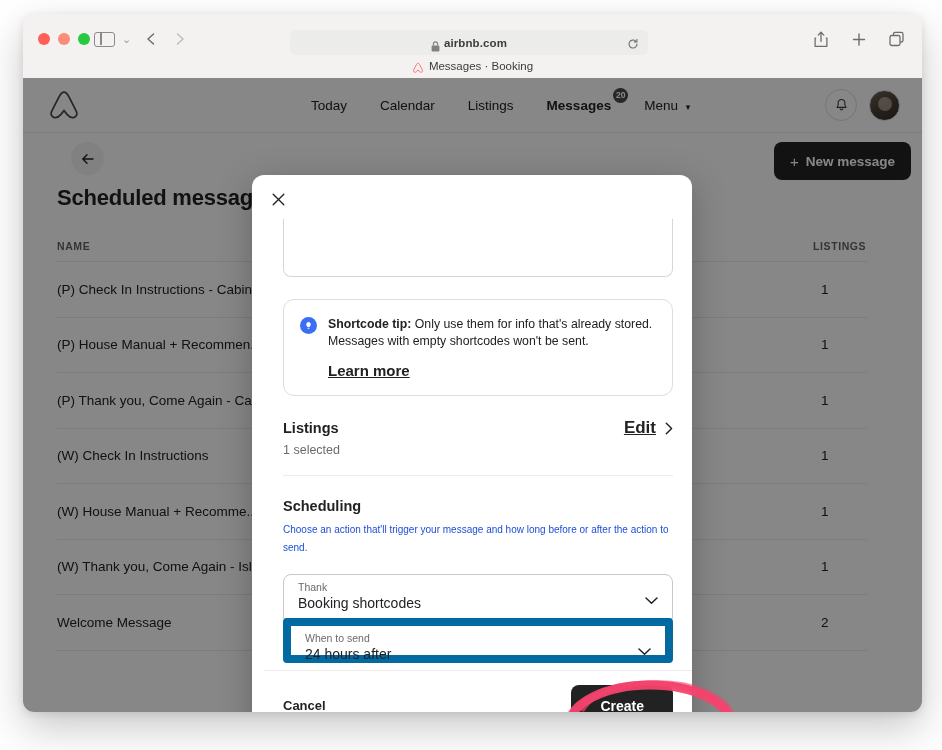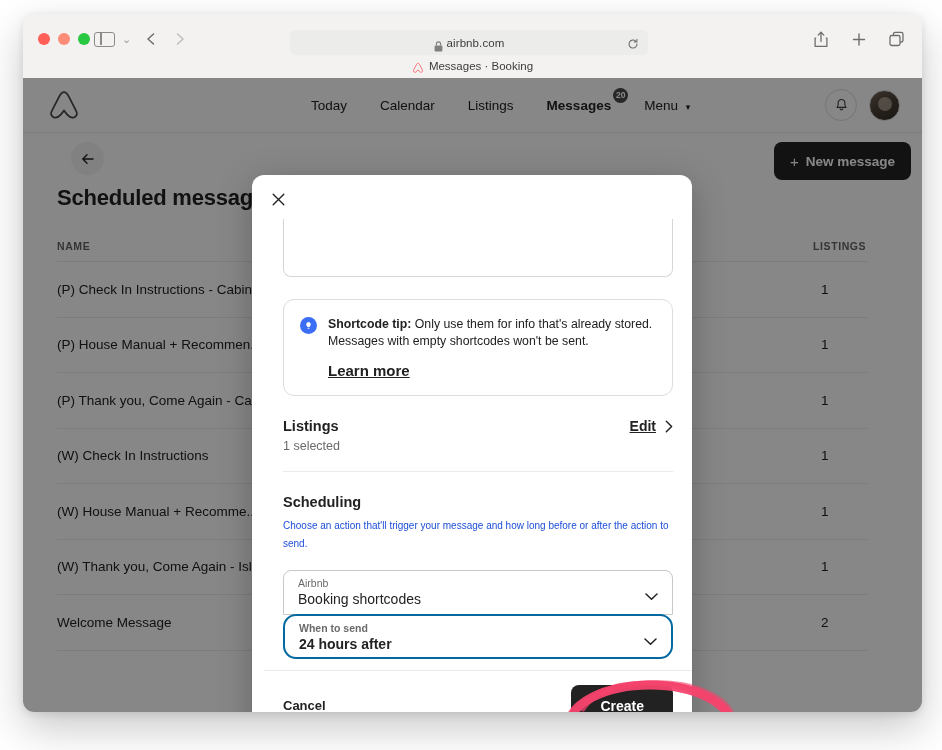--- a/index.html
+++ b/index.html
@@ -61,21 +61,21 @@
   #url-bar {
     position: absolute; left: 267px; top: 16px;
     width: 358px; height: 25px;
     background: #ececeb;
     border-radius: 6px;
     display: flex; align-items: center; justify-content: center;
     gap: 5px;
   }
   #url-bar .lock { width: 8px; height: 10px; position: relative; }
   #url-text {
-    font-size: 11.5px; color: #3d3d3d; letter-spacing: 0.1px;
+    font-size: 11.5px; color: #3d3d3d; letter-spacing: 0.1px; font-weight: bold;
   }
   #reload-icon {
     position: absolute; right: 9px; top: 6px;
     width: 12px; height: 12px;
   }
   .tb-right {
     position: absolute; right: 17px; top: 17px;
     display: flex; gap: 22px; align-items: center;
   }
   .tb-right .ticon { width: 16px; height: 17px; display:block; }
@@ -247,42 +247,41 @@
     text-decoration: underline; font-weight: 600;
   }
   .section-head {
     display: flex; align-items: center; justify-content: space-between;
     margin-top: 22px;
   }
   .section-title { font-size: 14.5px; font-weight: bold; color:#222; }
   .section-sub { font-size: 12.5px; color: #6a6a6a; margin-top: 5px; }
   #listings-edit {
     display: flex; align-items: center; gap: 9px;
-    font-size: 14px; color: #222;
+    font-size: 17px; color: #222;
   }
   #listings-edit .edit-label { text-decoration: underline; font-weight: 600;}
   .divider { border-top: 1px solid #ebebeb; margin-top: 18px; }
 
   #sched-desc {
     font-size: 10px; color: #1d4ed8; line-height: 18px; margin-top: 7px;
   }
   #selects { margin-top: 17px; }
   .select-box {
     position: relative;
     border: 1px solid #c8c8c8;
     height: 45px;
     padding: 6px 14px 0 14px;
   }
   #select-action { border-radius: 8px 8px 0 0; }
   #select-when {
-    border-radius: 13px;
-    border: 2px solid #0369a1;
+    border-radius: 4px;
+    border: 8px solid #0369a1;
     margin-top: -1px;
     z-index: 2;
-    font-weight: bold;
   }
   .select-label { font-size: 10.5px; color: #6a6a6a; line-height: 13px; }
   .select-value { font-size: 14px; color: #222; line-height: 19px; }
   .chev {
     position: absolute; right: 14px; top: 16px;
     width: 13px; height: 8px;
   }
   #tz-note { font-size: 10.8px; color: #6a6a6a; margin-top: 9px; }
 
   #modal-footer {
@@ -519,21 +518,21 @@
 
         <div class="divider"></div>
 
         <div class="section-head">
           <span class="section-title">Scheduling</span>
         </div>
         <div id="sched-desc">Choose an action that'll trigger your message and how long before or after the action to send.</div>
 
         <div id="selects">
           <div class="select-box" id="select-action">
-            <div class="select-label">Airbnb</div>
+            <div class="select-label">Thank</div>
             <div class="select-value">Booking shortcodes</div>
             <span class="chev">
               <svg width="13" height="8" viewBox="0 0 13 8">
                   <path d="M1 1l5.5 5.3L12 1" fill="none" stroke="#222" stroke-width="1.5" stroke-linecap="round" stroke-linejoin="round"></path>
                 </svg>
             </span>
           </div>
           <div class="select-box" id="select-when">
             <div class="select-label">When to send</div>
             <div class="select-value">24 hours after</div>

